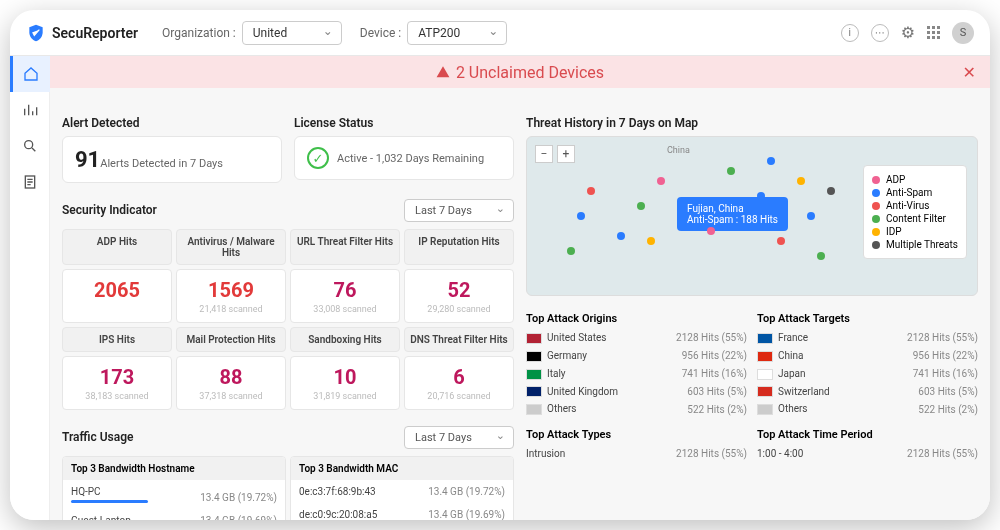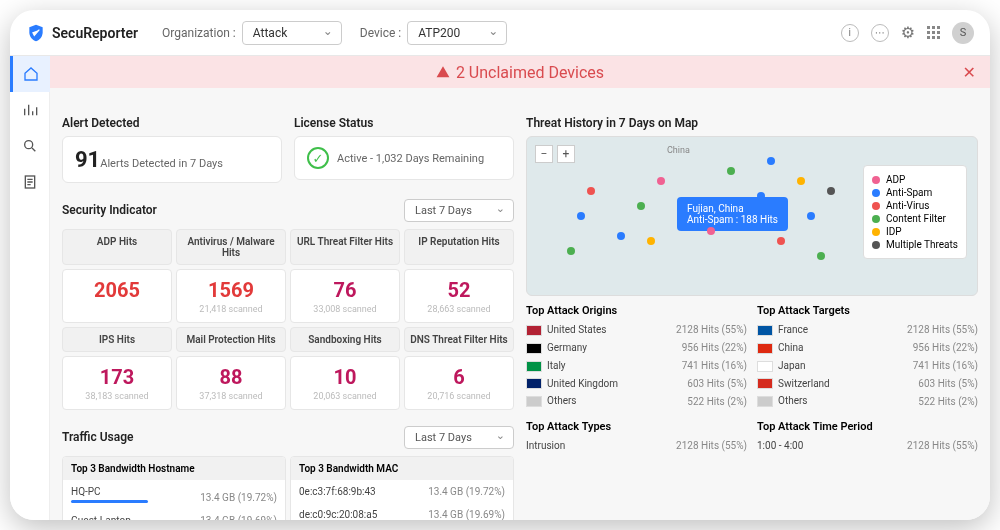--- a/index.html
+++ b/index.html
@@ -50,42 +50,42 @@
 .bar{height:3px;background:#2a7cff;margin-top:3px;border-radius:2px}
 .mapbox{background:#dfe9eb;border:1px solid #ddd;border-radius:6px;height:160px;position:relative;overflow:hidden;margin-top:6px}
 .zoom{position:absolute;top:8px;left:8px;display:flex;gap:4px}
 .zoom span{width:18px;height:18px;background:#fff;border:1px solid #ccc;display:flex;align-items:center;justify-content:center;font-size:12px;color:#555;cursor:pointer}
 .legend{position:absolute;right:10px;top:28px;background:#fff;border:1px solid #ddd;border-radius:4px;padding:6px 8px;font-size:10px}
 .legend div{display:flex;align-items:center;gap:6px;margin:2px 0}
 .dot{width:8px;height:8px;border-radius:50%;display:inline-block}
 .tooltip{position:absolute;left:150px;top:60px;background:#2a7cff;color:#fff;font-size:10px;padding:6px 10px;border-radius:4px}
 .mapdot{position:absolute;width:8px;height:8px;border-radius:50%}
 .maplabel{position:absolute;font-size:9px;color:#888}
-.tables{display:flex;gap:10px;margin-top:8px}
+.tables{display:flex;gap:10px;margin-top:16px}
 .tbl{flex:1}
 .tbl-title{font-size:11px;font-weight:600;margin-bottom:4px}
 .tbl-row{display:flex;align-items:center;justify-content:space-between;font-size:10px;color:#444;padding:3px 0}
 .flag{width:16px;height:11px;display:inline-block;margin-right:5px;vertical-align:middle;border:1px solid #ddd}
 .stats{color:#888;font-size:10px}
 </style>
 </head>
 <body>
 
 <div class="frame">
   <div class="topbar">
     <div class="logo">
       <svg viewBox="0 0 24 24">
           <path fill="#2a7cff" d="M12 2l8 3v6c0 5-3.5 9.5-8 11-4.5-1.5-8-6-8-11V5l8-3z"></path>
           <path fill="#fff" d="M8 11l2 4 6-7" stroke="#fff" stroke-width="1.5"></path>
         </svg>
       <span>SecuReporter</span>
     </div>
     <div class="sel-group">
       <span>Organization :</span>
-      <div class="sel">Attack</div>
+      <div class="sel">United</div>
     </div>
     <div class="sel-group">
       <span>Device :</span>
       <div class="sel">ATP200</div>
     </div>
     <div class="top-icons">
       <div class="ic">i</div>
       <div class="ic">⋯</div>
       <div style="font-size:16px;cursor:pointer">⚙</div>
       <div class="grid">
@@ -173,37 +173,37 @@
               <div class="metric">
                 <div class="val red">1569</div>
                 <div class="scan">21,418 scanned</div>
               </div>
               <div class="metric">
                 <div class="val ">76</div>
                 <div class="scan">33,008 scanned</div>
               </div>
               <div class="metric">
                 <div class="val ">52</div>
-                <div class="scan">28,663 scanned</div>
+                <div class="scan">29,280 scanned</div>
               </div>
               <div class="metric hdr">IPS Hits</div>
               <div class="metric hdr">Mail Protection Hits</div>
               <div class="metric hdr">Sandboxing Hits</div>
               <div class="metric hdr">DNS Threat Filter Hits</div>
               <div class="metric">
                 <div class="val">173</div>
                 <div class="scan">38,183 scanned</div>
               </div>
               <div class="metric">
                 <div class="val">88</div>
                 <div class="scan">37,318 scanned</div>
               </div>
               <div class="metric">
                 <div class="val">10</div>
-                <div class="scan">20,063 scanned</div>
+                <div class="scan">31,819 scanned</div>
               </div>
               <div class="metric">
                 <div class="val">6</div>
                 <div class="scan">20,716 scanned</div>
               </div>
             </div>
 
           <div class="sec-header">
             <div class="section-title">Traffic Usage</div>
             <div class="period-sel">Last 7 Days</div>

